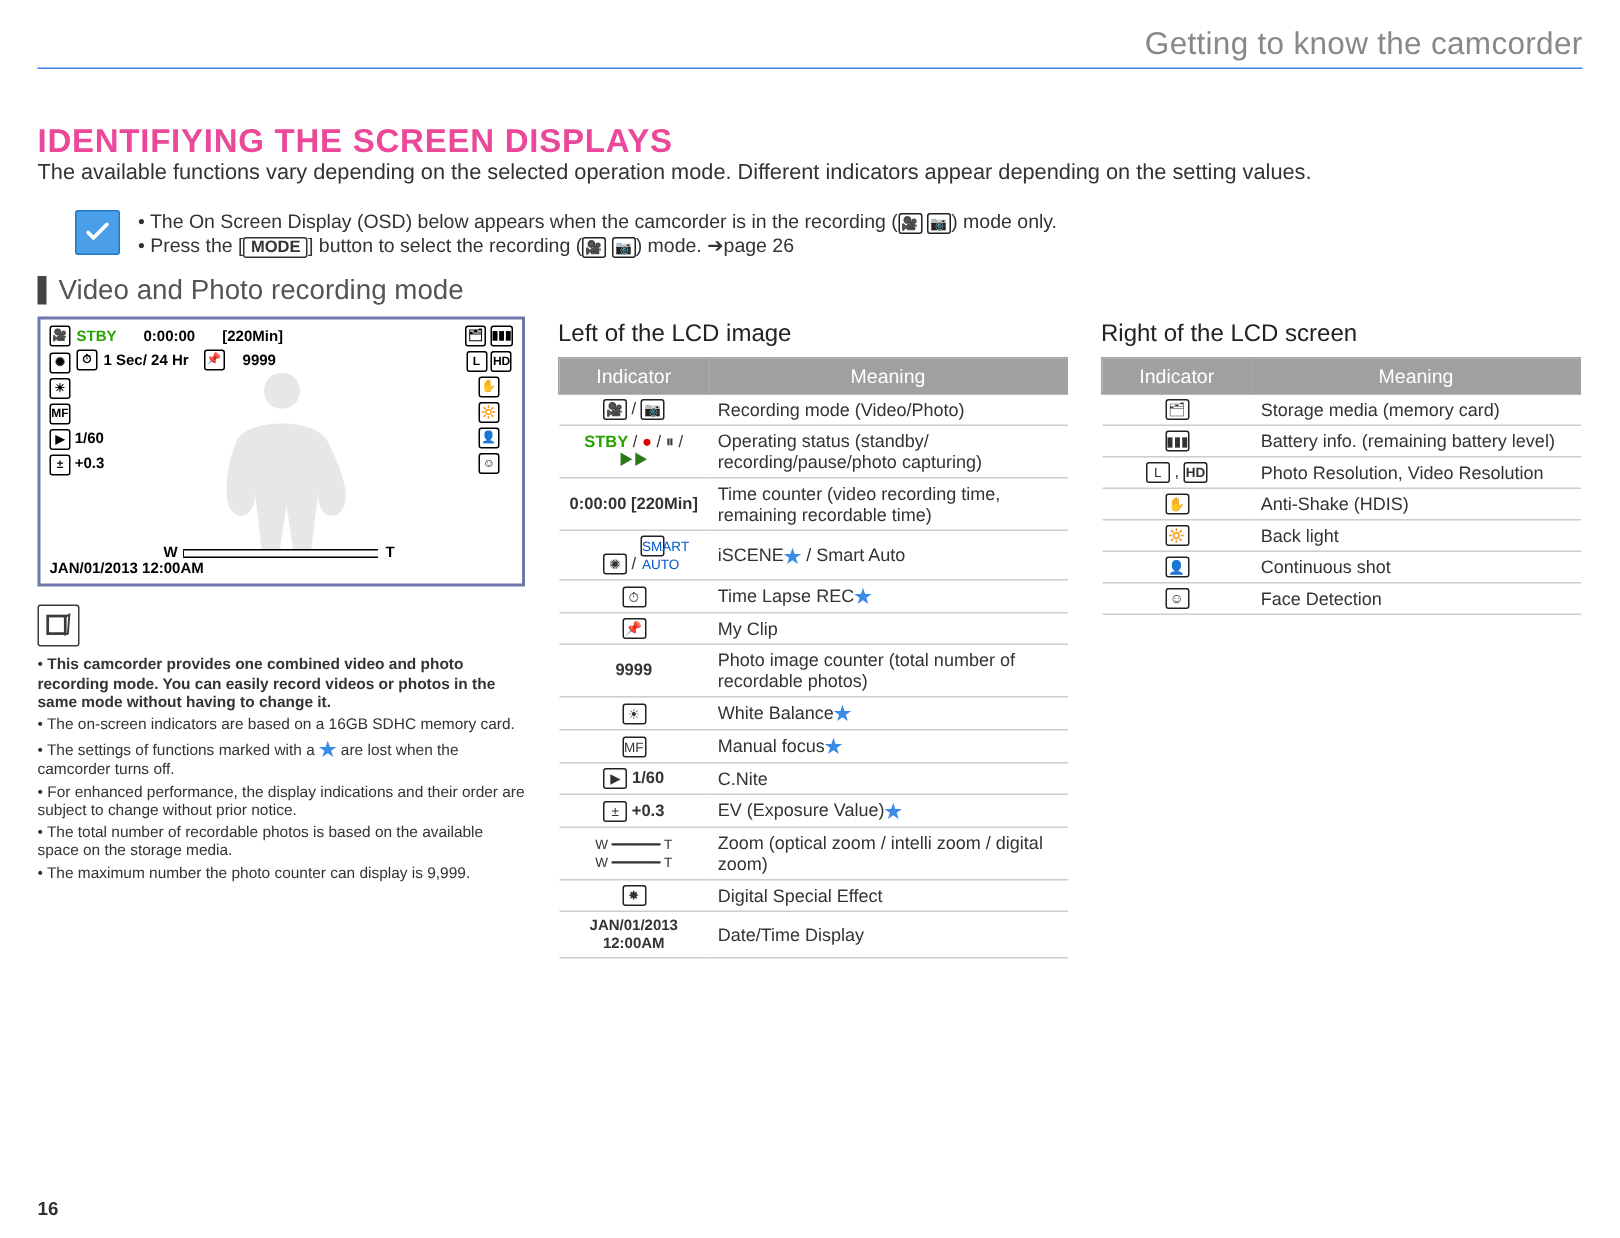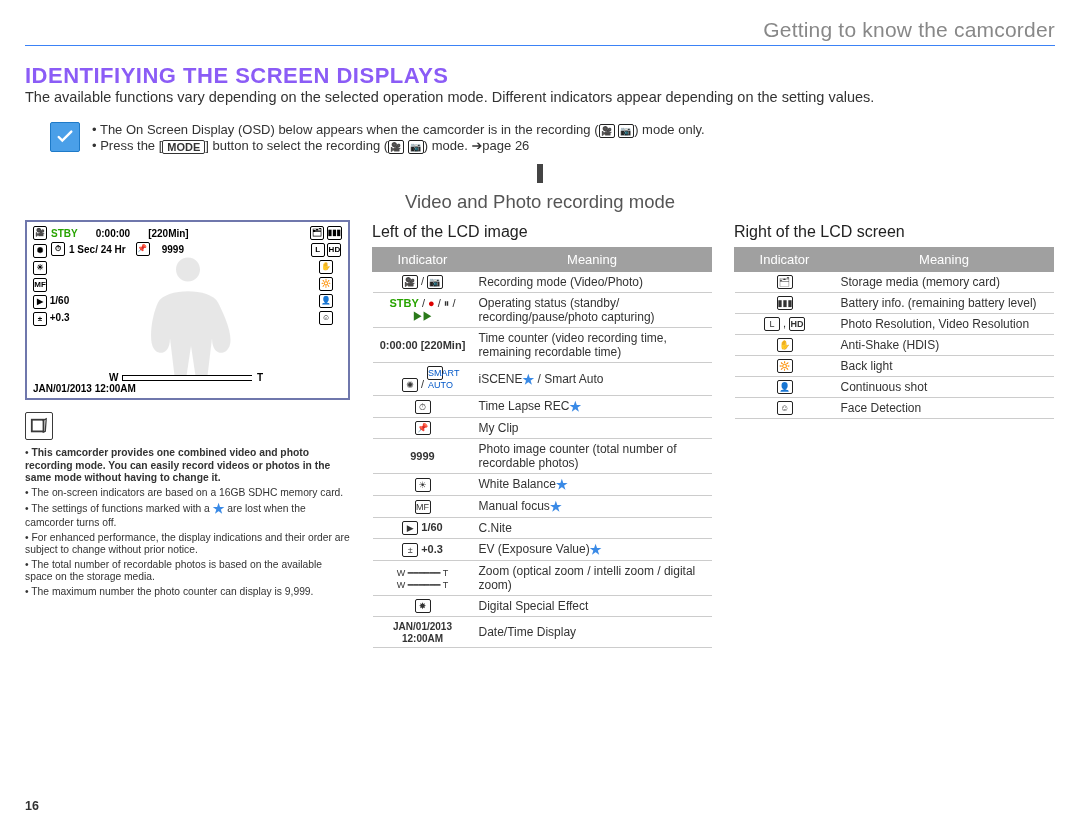--- a/index.html
+++ b/index.html
@@ -1,27 +1,27 @@
 <!DOCTYPE html>
 <html><head>
 <meta charset="utf-8">
 <style>
   * { box-sizing: border-box; margin: 0; padding: 0; }
   html, body { font-family: Arial, Helvetica, sans-serif; background: #fff; color: #333; }
   .page { width: 1080px; height: 825px; padding: 18px 25px 10px 25px; position: relative; }
   .topbar { border-bottom: 1px solid #3b82f6; text-align: right; padding-bottom: 3px; }
   .topbar h1 { font-weight: 300; font-size: 21px; color: #888; letter-spacing: .2px; }
-  .sectiontitle { color: #8b5cf6; font-size: 22px; letter-spacing: .5px; margin-top: 17px; }
+  .sectiontitle { color: #ec4899; font-size: 22px; letter-spacing: .5px; margin-top: 35px; }
   .intro { font-size: 14.5px; color: #333; }
   .notebox { margin: 17px 0 10px 25px; display: flex; gap: 12px; }
   .notebox .badge { width: 30px; height: 30px; background: #4a9fe8; border: 1px solid #1e7ac8; display: flex; align-items: center; justify-content: center; color: #fff; font-weight: bold; font-size: 18px; border-radius: 2px; }
   .notebox ul { font-size: 13px; list-style: none; padding: 0; }
   .notebox ul li::before { content: "• "; }
   .modekey { display: inline-block; border: 1px solid #333; border-radius: 2px; padding: 0 4px; font-size: 11px; font-weight: bold; vertical-align: middle; }
-  .subhd { display: flex; align-items: center; gap: 8px; margin-top: 5px; flex-direction: column; }
+  .subhd { display: flex; align-items: center; gap: 8px; margin-top: 5px; }
   .subhd .bar { width: 6px; height: 19px; background: #444; }
   .subhd span { font-size: 18.5px; color: #555; }
   .columns { display: flex; gap: 22px; margin-top: 7px; }
   .col-left { width: 325px; }
   .col-mid { width: 340px; }
   .col-right { width: 320px; }
   .colhead { font-size: 16px; margin: 3px 0 6px 0; color: #222; }
   
   .lcd { border: 2px solid #6f77ac; background: #fff; position: relative; width: 325px; height: 180px; font-family: Arial, sans-serif; }
   .lcd .silh { position: absolute; inset: 0; display: flex; align-items: center; justify-content: center; }

